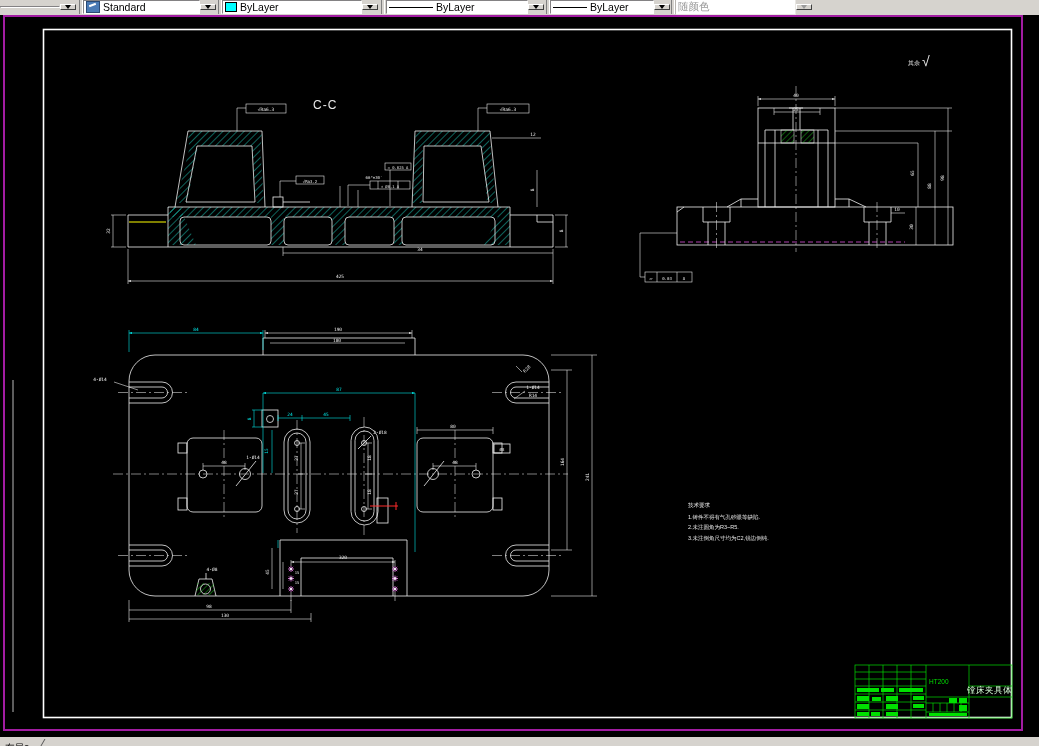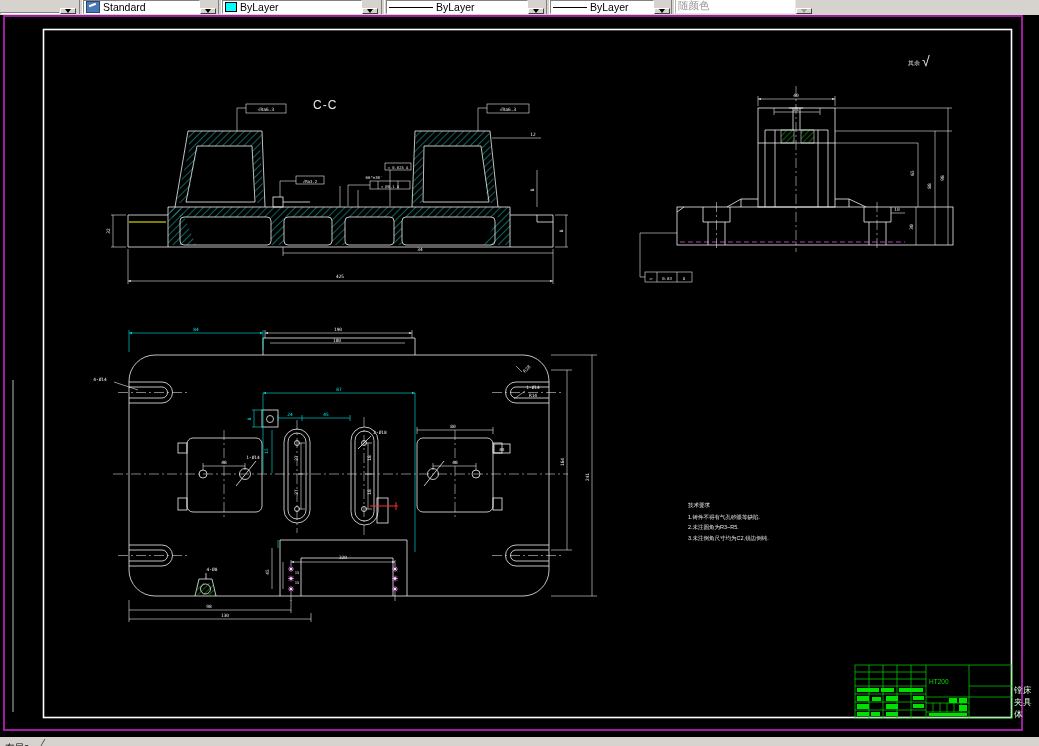--- a/index.html
+++ b/index.html
@@ -1,20 +1,20 @@
 <!DOCTYPE html>
 <html><head>
 <meta charset="utf-8">
 <style>
   html,body{margin:0;padding:0;background:#000;width:1039px;height:746px;overflow:hidden;
     font-family:"Liberation Sans",sans-serif;position:relative;}
   .abs{position:absolute;}
   
   #toolbar{left:0;top:0;width:1039px;height:15px;background:#d6d3ce;z-index:30;overflow:hidden;}
-  .combo{position:absolute;top:0;height:14px;display:flex;align-items:flex-end;}
+  .combo{position:absolute;top:0;height:14px;display:flex;align-items:center;}
   .cfield{flex:1;background:#fff;border:1px solid;border-color:#848284 #fff #fff #848284;
     display:flex;align-items:center;gap:3px;padding:0 2px;font-size:10.5px;color:#000;overflow:hidden;white-space:nowrap;}
   .cbtn{width:14px;background:#d6d3ce;border:1px solid;border-color:#fff #404040 #404040 #fff;
     display:flex;align-items:center;justify-content:center;}
   .cbtn .tri{width:0;height:0;border-left:3px solid transparent;border-right:3px solid transparent;border-top:4px solid #000;}
   .combo.disabled .cfield{color:#9a9a9a;border-color:#b8b5b0 #e9e7e3 #e9e7e3 #b8b5b0;}
   .combo.disabled .tri{border-top-color:#9a9a9a;}
   .sep{position:absolute;top:0;height:14px;width:2px;border-left:1px solid #808080;border-right:1px solid #fff;}
   .swatch-color{width:10px;height:8px;background:#00ffff;border:1px solid #000;flex:none;}
   .swatch-line{width:44px;height:1px;background:#000;flex:none;}
@@ -29,21 +29,21 @@
   #tabbar .slash{display:inline-block;width:8px;height:12px;border-right:1px solid #555;transform:skewX(-30deg);margin-left:4px;}
   
   .ovl{z-index:20;color:#e9e9e9;}
   #cc-label{left:313px;top:98px;font-size:12px;letter-spacing:1px;}
   #corner-mark{left:908px;top:54px;display:flex;align-items:flex-start;gap:2px;}
   #corner-mark .pre{font-size:6px;padding-top:5px;}
   #corner-mark .chk{font-size:14px;line-height:14px;}
   #notes{left:688px;top:500px;font-size:5.5px;line-height:10.5px;white-space:nowrap;}
   #notes .nt{margin-bottom:1px;}
   #tb-material{left:929px;top:678px;font-size:6.5px;color:#00e000;}
-  #tb-part{left:967px;top:685px;font-size:8.5px;color:#d9ffd9;letter-spacing:0.5px;margin-left:47px;}
+  #tb-part{left:967px;top:685px;font-size:8.5px;color:#d9ffd9;letter-spacing:0.5px;}
   svg{z-index:10;}
   text{font-family:"DejaVu Sans Mono",monospace;}
 </style>
 </head>
 <body>
 
 <div id="toolbar" class="abs">
   <div class="combo" style="left:0;width:76px;">
     <div class="cfield">
         <span></span>

